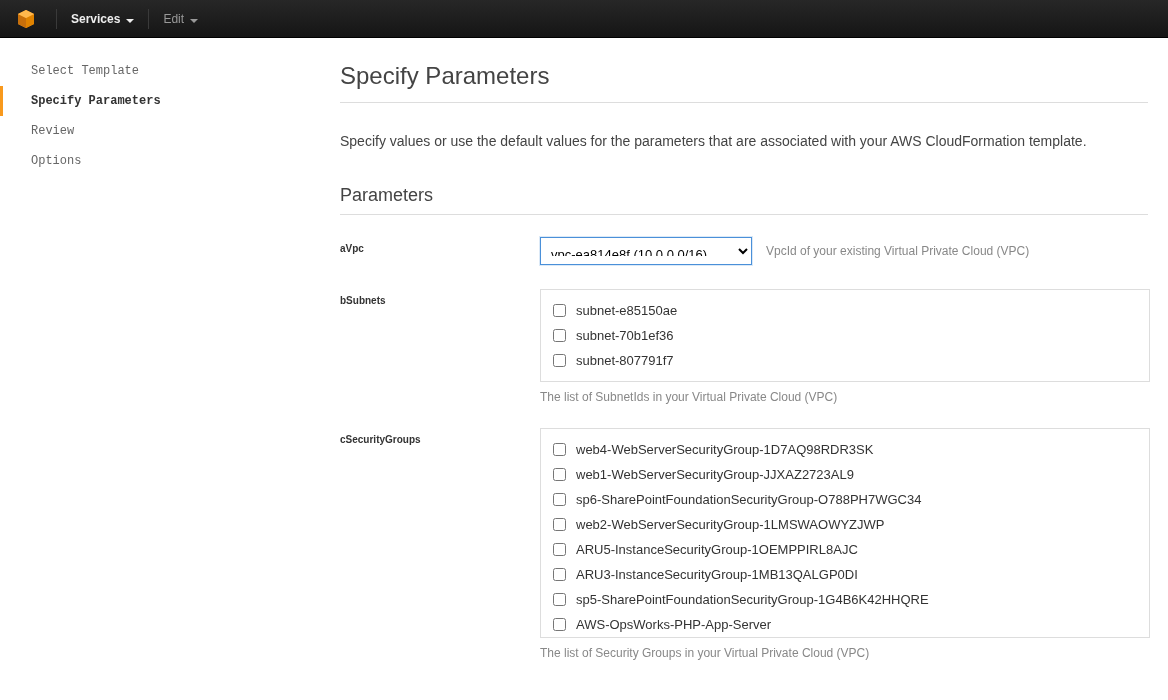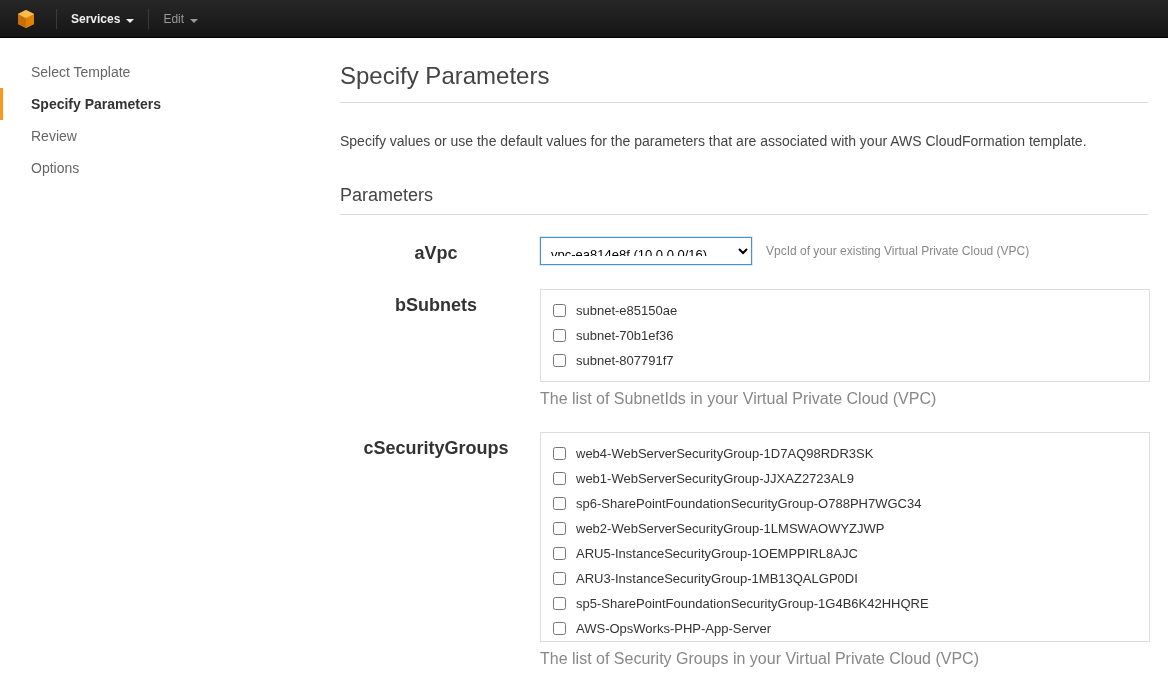--- a/index.html
+++ b/index.html
@@ -9,41 +9,41 @@
     .navbar { background: #232f3e; background: linear-gradient(#272727, #151515); height: 38px; display: flex; align-items: center; padding: 0 14px; border-bottom: 1px solid #000; }
     .navbar .logo { width: 24px; height: 24px; display: flex; align-items: center; justify-content: center; margin-right: 14px; }
     .navbar .nav-item { color: #eee; font-weight: bold; font-size: 12px; padding: 0 10px; display: flex; align-items: center; cursor: pointer; }
     .navbar .nav-item.dim { color: #999; font-weight: normal; }
     .navbar .nav-item .caret { margin-left: 6px; }
     .navbar .divider { width: 1px; height: 20px; background: #3a3a3a; margin: 0 4px; }
 
     
     .container { display: flex; }
     .sidebar { width: 310px; padding: 18px 0; }
-    .sidebar .step { padding: 8px 28px; color: #666; font-size: 14px; cursor: pointer; border-left: 3px solid transparent; }
+    .sidebar .step { padding: 8px 28px; color: #666; font-size: 12px; cursor: pointer; border-left: 3px solid transparent; font-family: Liberation Mono, monospace; }
     .sidebar .step.active { color: #333; font-weight: bold; border-left: 3px solid #f8991d; }
 
     .main { flex: 1; padding: 24px 20px 40px 30px; min-width: 0; }
     .page-title { font-size: 24px; color: #444; font-weight: normal; padding-bottom: 12px; border-bottom: 1px solid #ddd; margin-bottom: 30px; }
     .intro { color: #444; font-size: 14px; margin-bottom: 36px; }
     .section-title { font-size: 18px; color: #444; font-weight: normal; padding-bottom: 8px; border-bottom: 1px solid #ddd; margin-bottom: 22px; }
 
     .param-row { display: flex; align-items: flex-start; margin-bottom: 24px; }
-    .param-label { width: 200px; text-align: center; padding-right: 8px; padding-top: 6px; font-weight: bold; color: #333; font-size: 18px; flex-shrink: 0; }
+    .param-label { width: 200px; text-align: left; padding-right: 8px; padding-top: 6px; font-weight: bold; color: #333; font-size: 10px; flex-shrink: 0; }
     .param-control { flex: 1; display: flex; flex-direction: column; }
     .control-line { display: flex; align-items: center; gap: 14px; }
 
     select.vpc-select { border: 1px solid #4a90d9; background: #fff; height: 28px; padding: 8px 6px; font-size: 13px; width: 212px; outline: none; box-shadow: 0 0 0 1px rgba(74,144,217,.2); }
     .hint-inline { color: #888; font-size: 12px; }
 
     .listbox { border: 1px solid #ddd; background: #fff; padding: 8px 12px; width: 610px; max-width: 610px; }
     .listbox.scroll { height: 210px; overflow-y: scroll; }
     .listbox .item { display: flex; align-items: center; padding: 5px 0; color: #333; font-size: 13px; }
     .listbox .item input[type=checkbox] { margin-right: 10px; }
-    .hint-below { color: #888; font-size: 16px; margin-top: 8px; }
+    .hint-below { color: #888; font-size: 12px; margin-top: 8px; }
 
     
     .caret-down { width: 0; height: 0; border-left: 4px solid transparent; border-right: 4px solid transparent; border-top: 4px solid currentColor; display: inline-block; }
   </style>
 </head>
 <body>
 
 <div class="navbar">
   <div class="logo">
     <svg width="22" height="22" viewBox="0 0 22 22">

